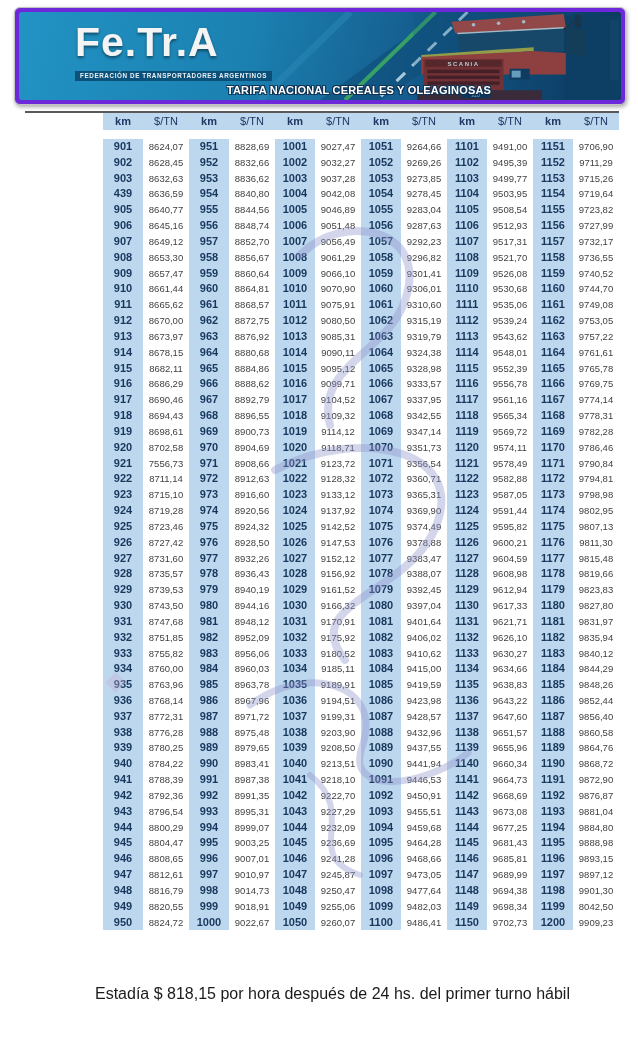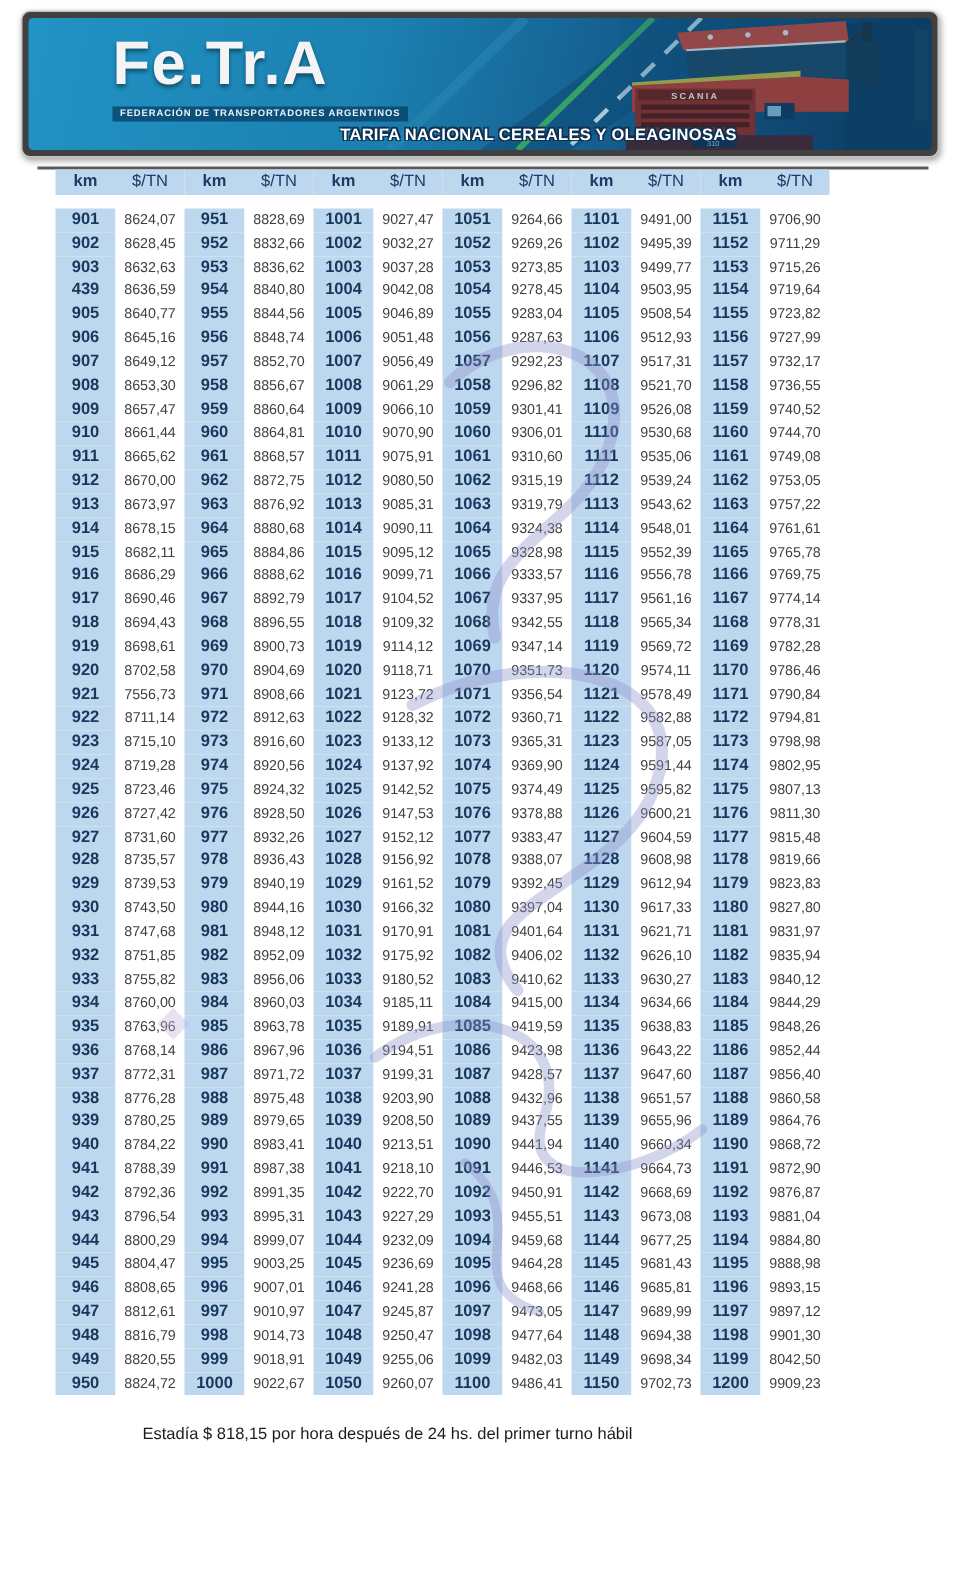--- a/index.html
+++ b/index.html
@@ -3,21 +3,21 @@
 <meta charset="utf-8">
 <style>
   html,body{margin:0;padding:0;}
   body{
     width:638px;height:1050px;position:relative;overflow:hidden;
     background:#ffffff;font-family:"Liberation Sans",sans-serif;
   }
   
   .hero{
     position:absolute;top:7px;left:14px;width:602px;height:88px;
-    background:#404040;border:1px solid #c3c3c3;border-radius:6px;
+    background:#6d28d9;border:1px solid #c3c3c3;border-radius:6px;
     padding:4px;box-shadow:1px 2px 4px rgba(0,0,0,.35);
   }
   .hero-inner{
     position:relative;width:100%;height:100%;border-radius:3px;overflow:hidden;
     background:linear-gradient(103deg,#2193c4 0%,#1b81b1 38%,#14598a 68%,#0c3154 100%);
   }
   .hero-svg{position:absolute;top:0;left:0;width:100%;height:100%;}
   .logo-block{position:absolute;left:56px;top:8px;z-index:3;}
   .logo-title{
     font-size:41px;font-weight:800;color:#f4f4f4;letter-spacing:1px;line-height:44px;
@@ -28,33 +28,33 @@
     font-size:6.3px;letter-spacing:.6px;padding:1.5px 5px;font-weight:bold;
   }
   .banner-title{
     position:absolute;left:185px;bottom:4px;width:310px;text-align:center;z-index:3;
     color:#ffffff;font-size:11px;font-weight:bold;letter-spacing:.2px;
     text-shadow:1px 1px 0 #0e3152,-1px 1px 0 #0e3152,1px -1px 0 #0e3152,-1px -1px 0 #0e3152;
     margin-top:39px;
   }
   
   .topline{position:absolute;top:111px;left:25px;width:594px;height:2px;background:#595959;}
-  .pairs{position:absolute;top:113px;left:25px;width:594px;display:flex;justify-content:flex-start;margin-left:12px;}
+  .pairs{position:absolute;top:113px;left:25px;width:594px;display:flex;justify-content:flex-end;}
   .pair{width:86px;}
   .hrow{display:flex;height:17px;background:#BDD7EE;}
   .hkm{width:40px;text-align:center;font-size:11px;font-weight:bold;color:#1F3864;line-height:17px;}
   .hval{flex:1;text-align:center;font-size:11px;font-weight:normal;color:#1F3864;line-height:17px;}
   .hgap{height:9px;}
   .trow{display:flex;height:15.84px;}
   .ckm{width:40px;background:#BDD7EE;text-align:center;font-size:11px;font-weight:bold;color:#17375D;line-height:15.9px;}
   .cval{flex:1;background:#ffffff;text-align:center;font-size:9.5px;color:#3f3f3f;line-height:15.9px;}
   
   .wm{position:absolute;top:115px;left:0;width:638px;height:840px;z-index:4;pointer-events:none;opacity:.38;}
   
-  .footer-note{position:absolute;left:95px;top:950px;font-size:11px;color:#1b1b1b;}
+  .footer-note{position:absolute;left:95px;top:985px;font-size:16px;color:#1b1b1b;}
 </style>
 </head>
 <body>
 
 <div class="hero">
   <div class="hero-inner">
     <svg class="hero-svg" viewBox="0 0 600 90" preserveAspectRatio="none">
 
       <g>
         <polygon points="300,90 420,0 500,0 360,90" fill="#0e4a74" opacity="0.55"></polygon>

